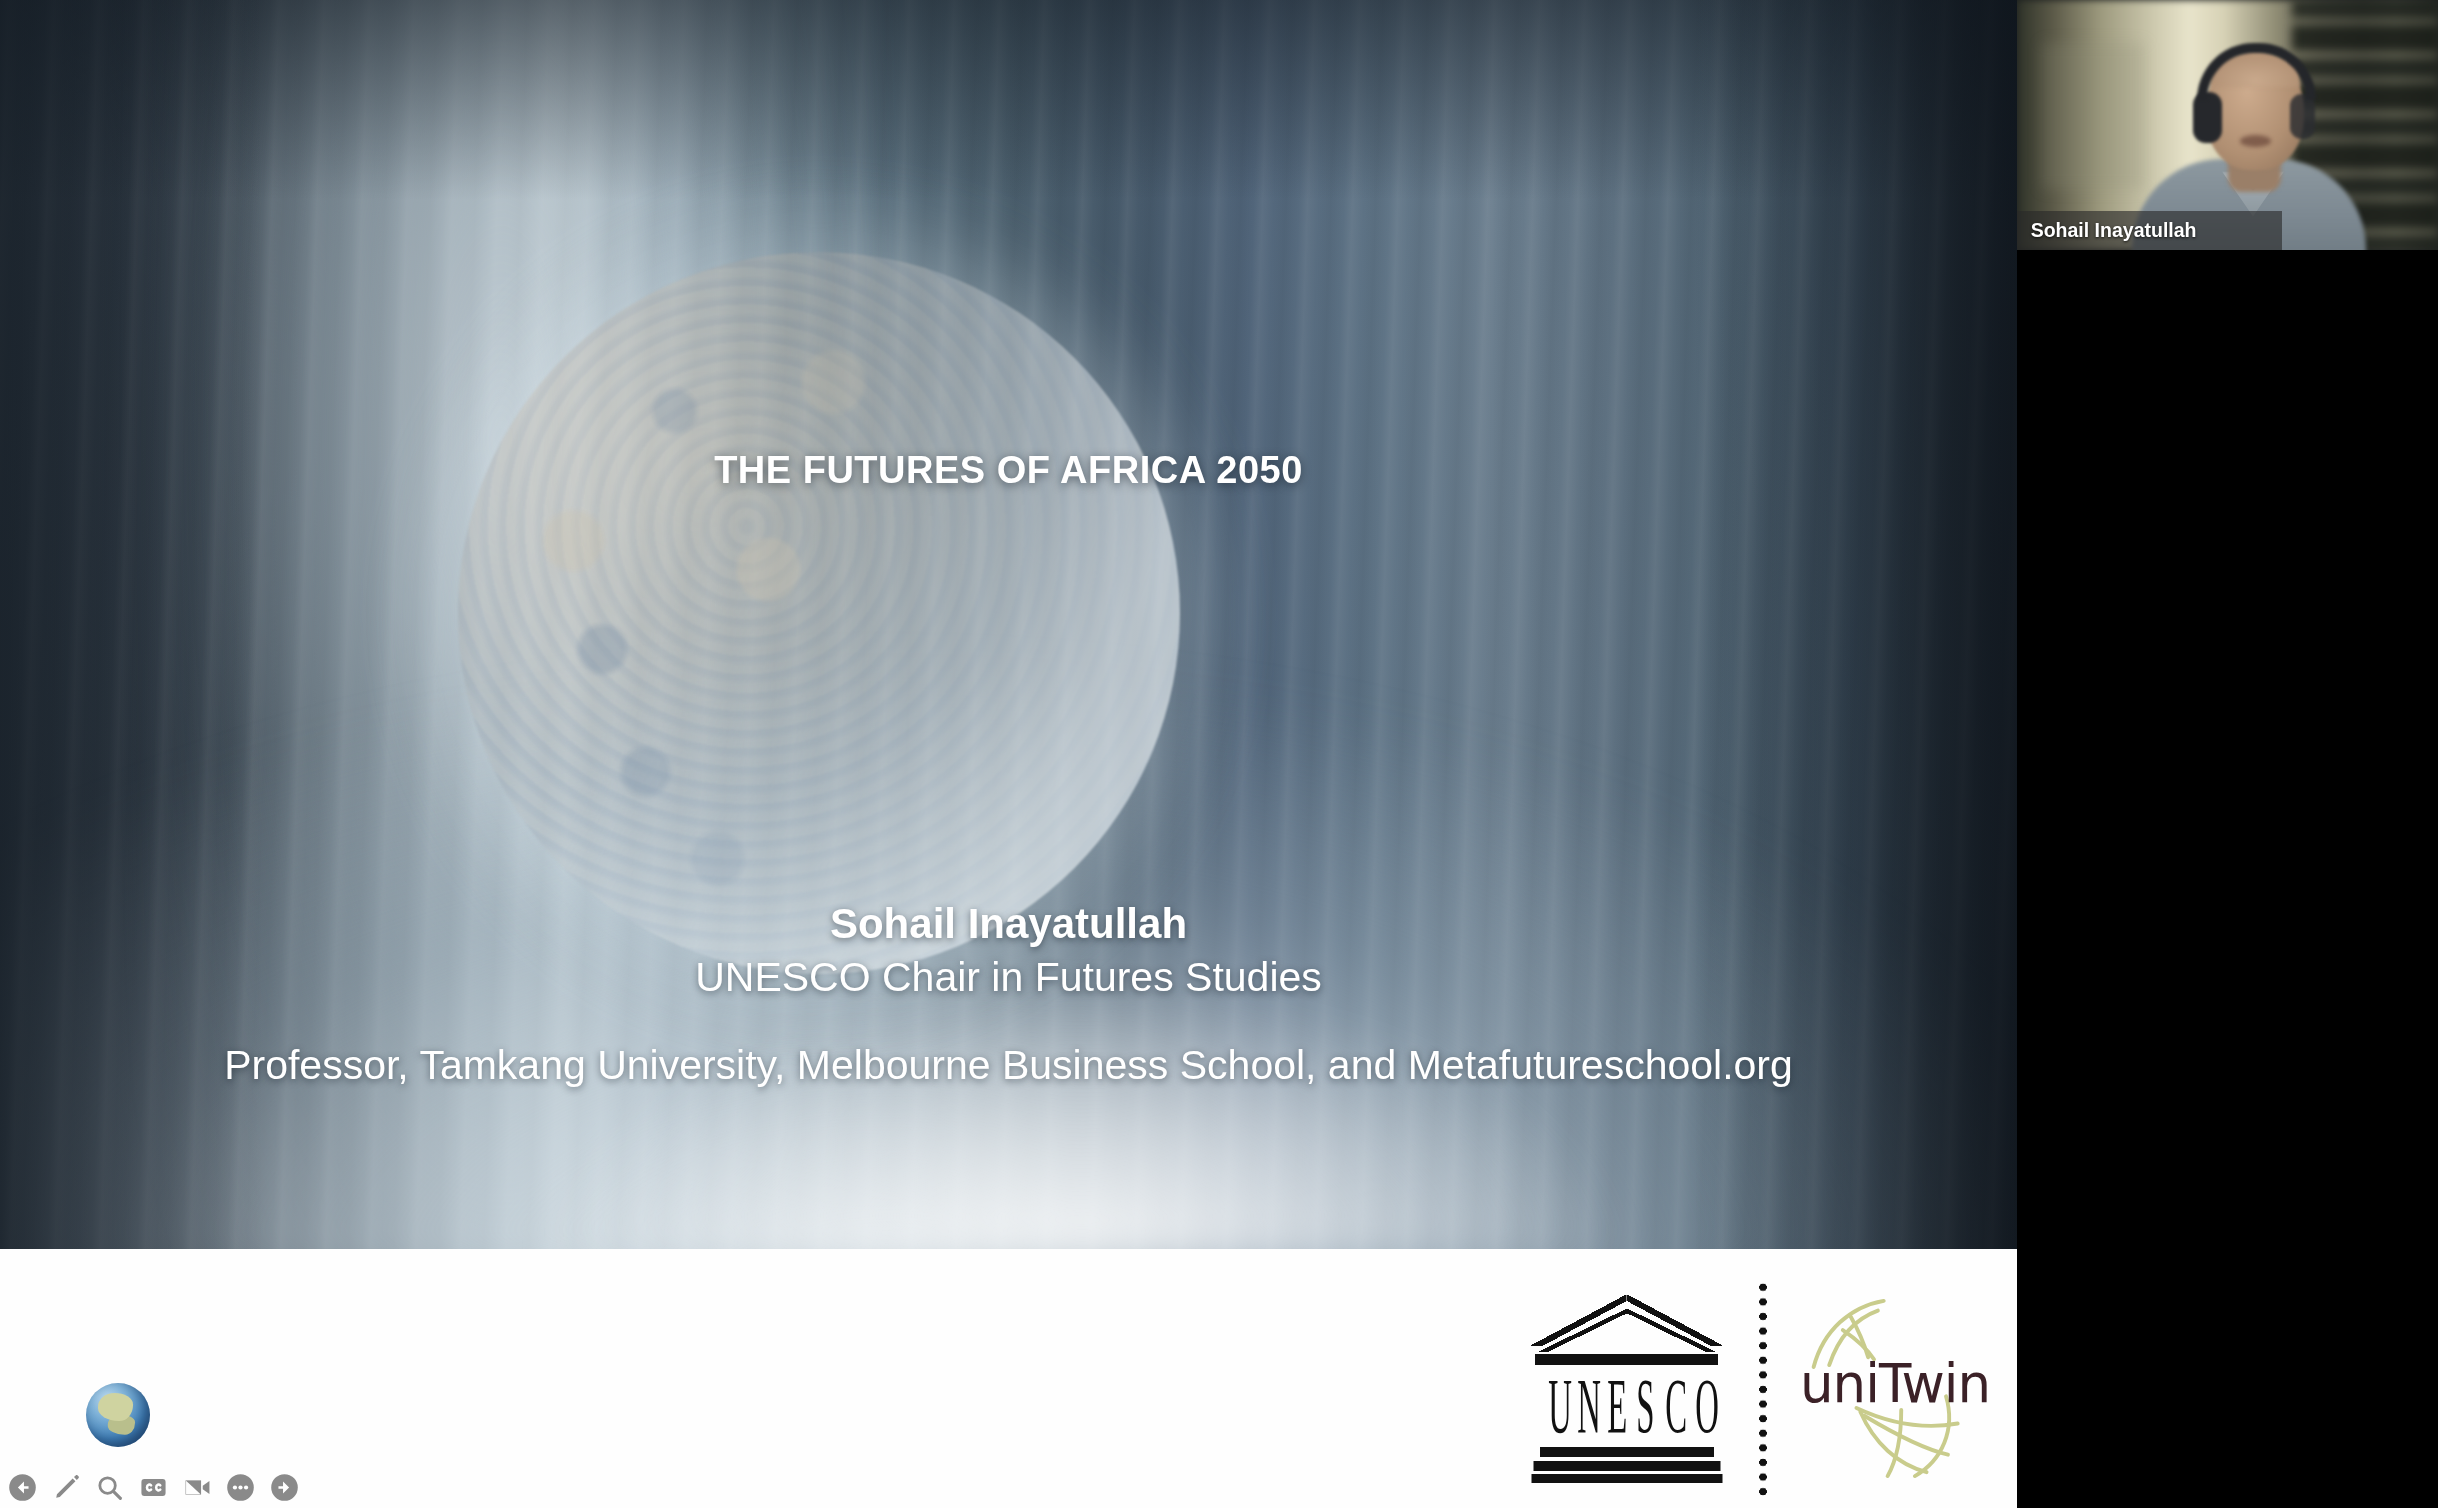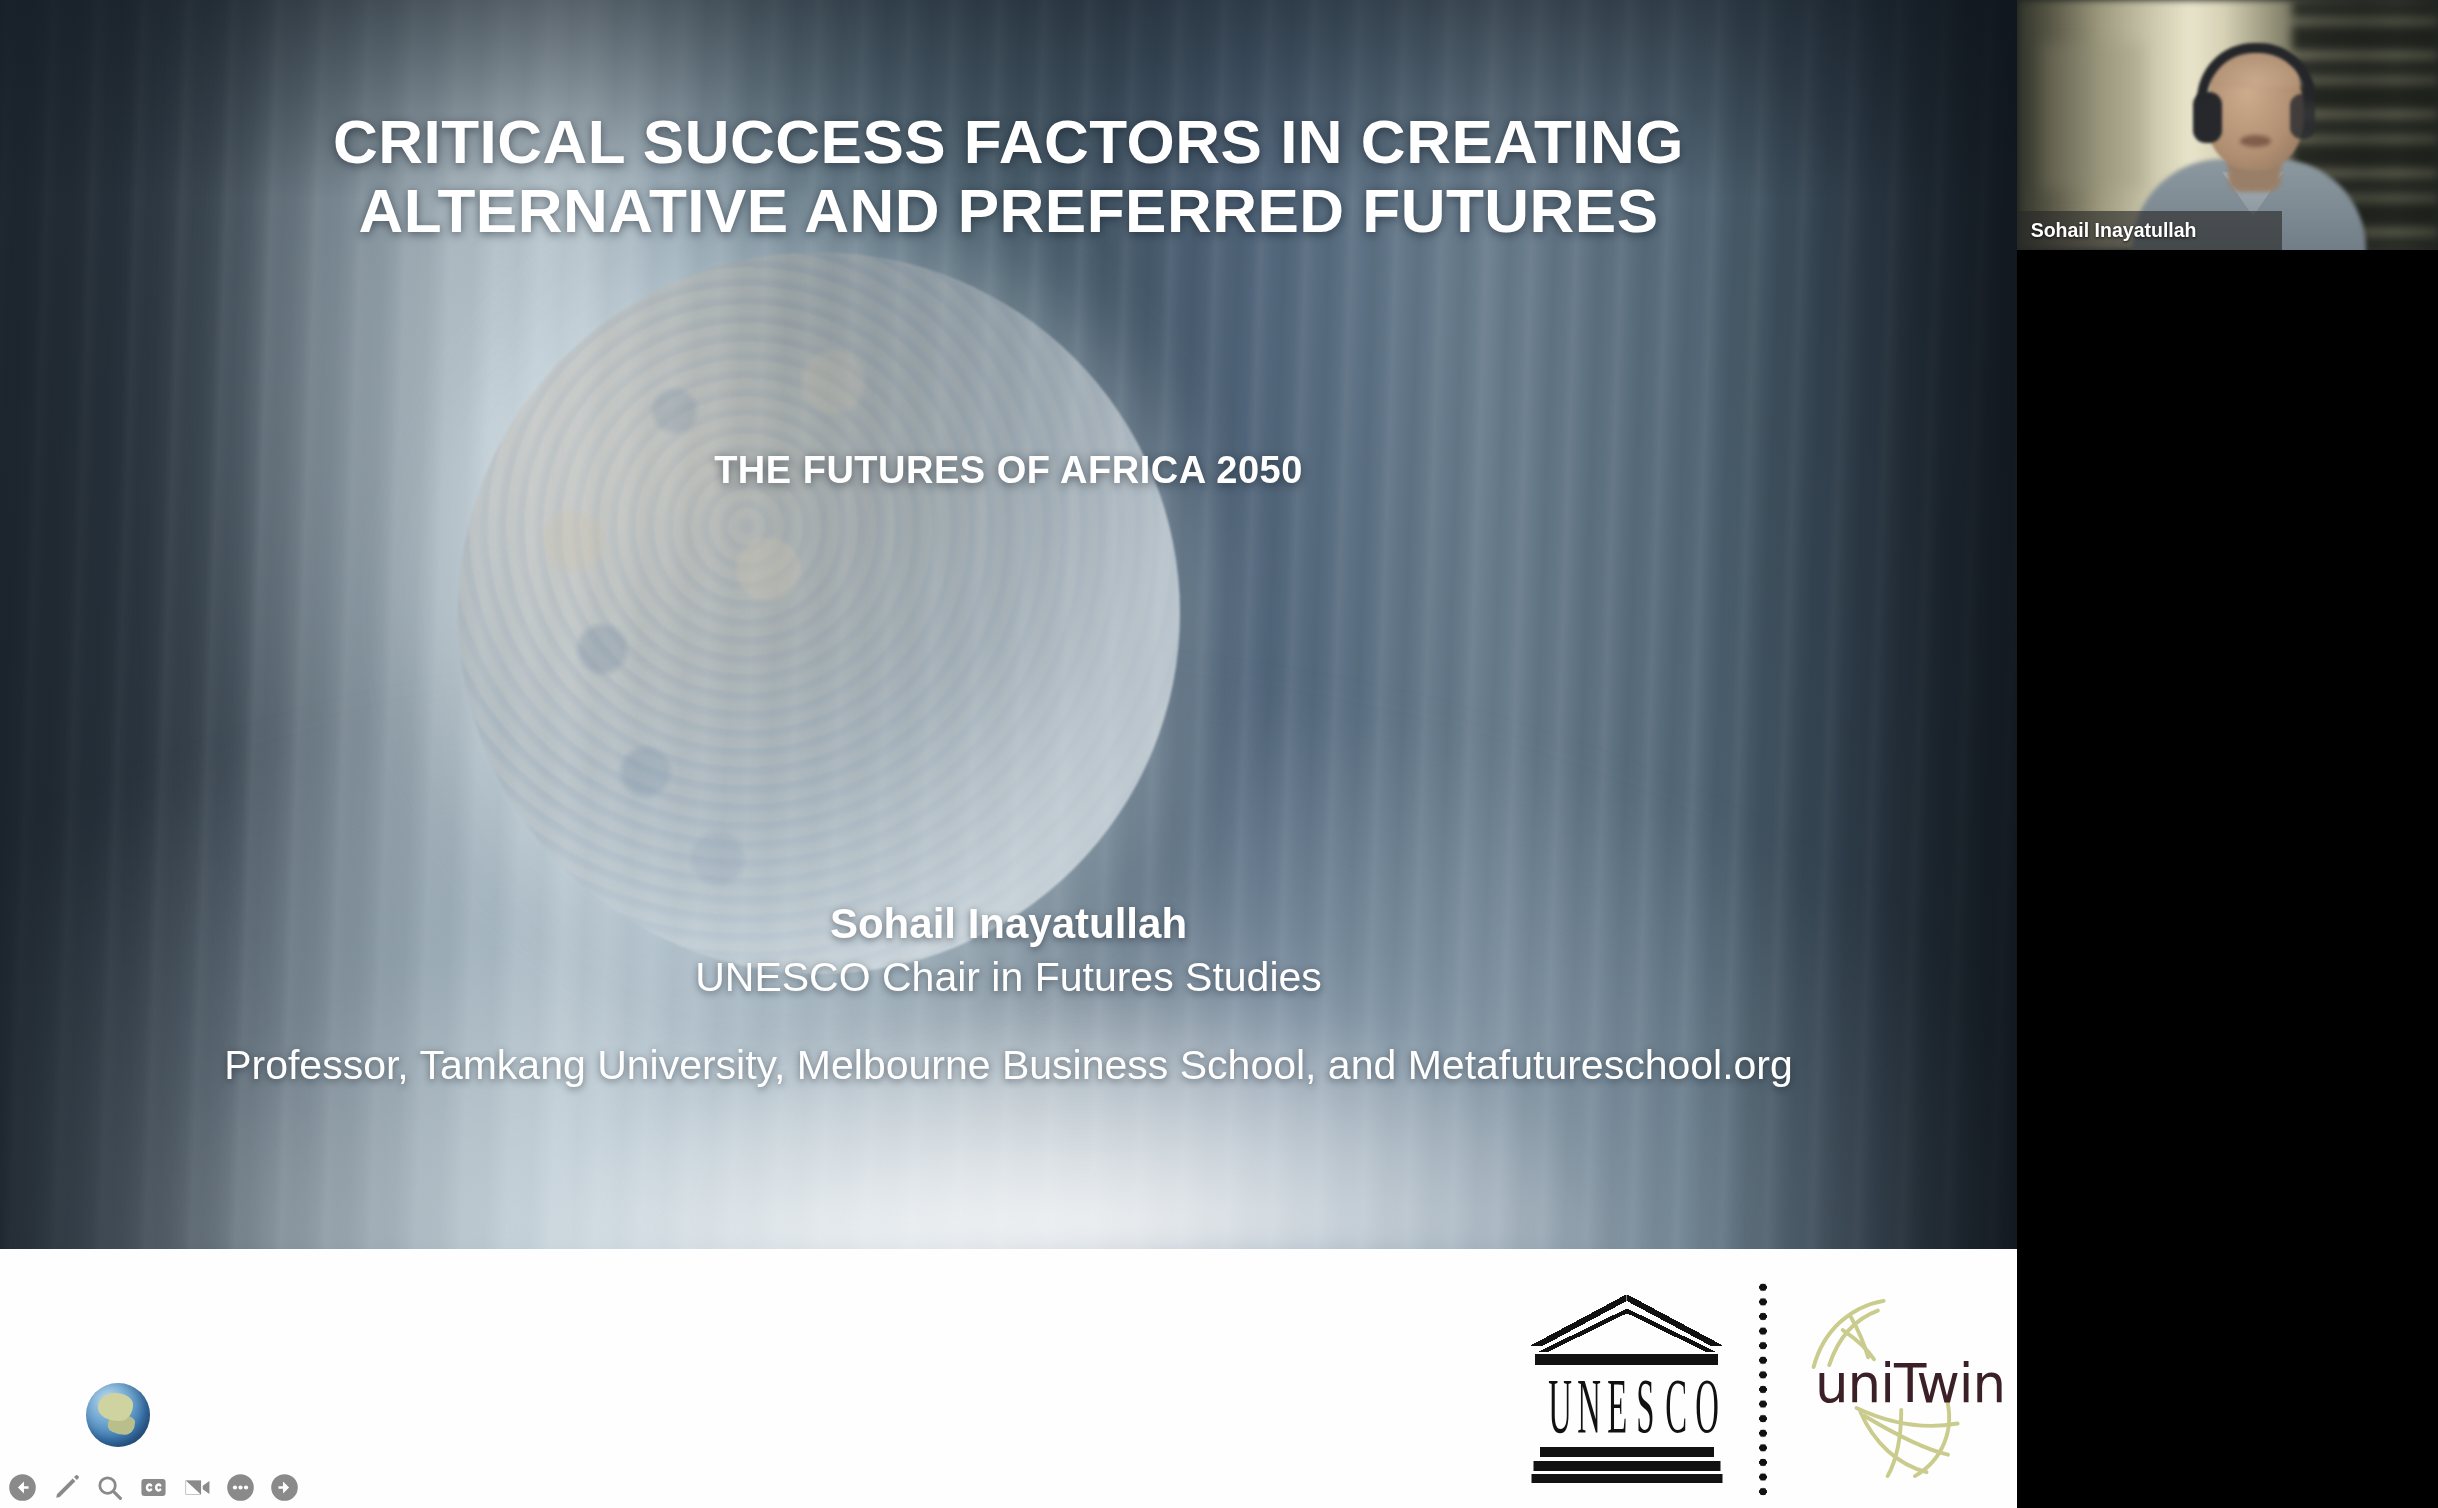--- a/index.html
+++ b/index.html
@@ -208,21 +208,21 @@
   #divider {
     position:absolute; left:1758px; top:1280px; width:9.8px; height:217px;
     background-image:radial-gradient(circle, #111 0 42%, transparent 45%);
     background-size:9.8px 14.6px; background-repeat:repeat-y;
   }
 
   
   #unitwin-logo { position:absolute; left:1800px; top:1287px; width:183px; height:201px; }
   #unitwin-logo svg { width:183px; height:201px; display:block; }
   #unitwin-logo .ut-text {
-    position:absolute; left:15px; top:70px; width:183px; text-align:left;
+    position:absolute; left:0; top:70px; width:183px; text-align:left;
     font-size:53px; color:#3b2127; letter-spacing:-1px; line-height:1;
     font-family:"DejaVu Sans", sans-serif;
   }
 
   
   #toolbar {
     position:absolute; left:0; bottom:0; width:332px; height:43px;
     display:flex; align-items:center; gap:10.7px; padding-left:5.9px;
   }
   #toolbar .tbtn {
@@ -334,24 +334,20 @@
       <div class="mist"></div>
       <div class="mist2"></div>
 
       <div id="sphere">
         <div class="mottle"></div>
         <div class="fade"></div>
       </div>
 
       <div class="vig"></div>
 
-      <div id="title-block" class="slide-text">
-        <div class="tline">CRITICAL SUCCESS FACTORS IN CREATING</div>
-        <div class="tline">ALTERNATIVE AND PREFERRED FUTURES</div>
-      </div>
 
       <div id="subtitle-block" class="slide-text">
         <div class="tline">THE FUTURES OF AFRICA 2050</div>
       </div>
 
       <div id="author-block" class="slide-text">
         <div class="author-name">Sohail Inayatullah</div>
         <div class="author-role">UNESCO Chair in Futures Studies</div>
         <div class="author-affil">Professor, Tamkang University, Melbourne Business School, and Metafutureschool.org</div>
       </div>

